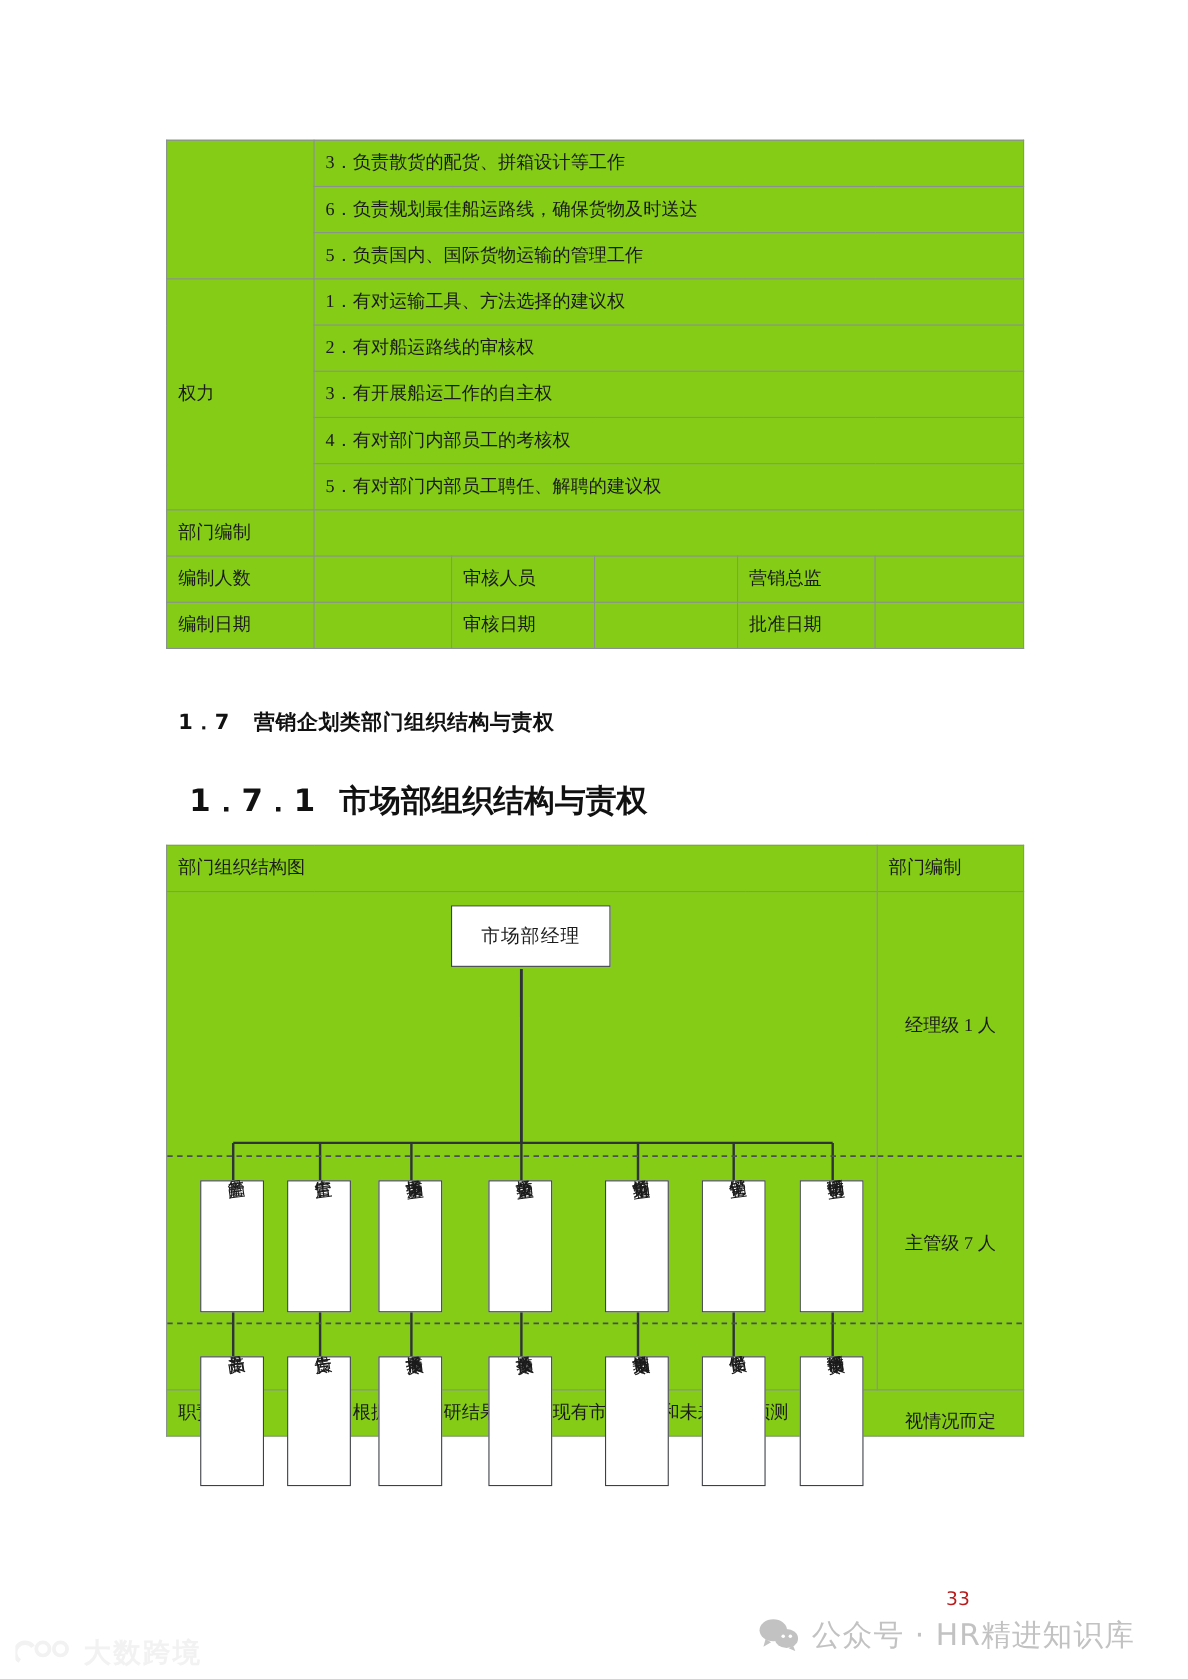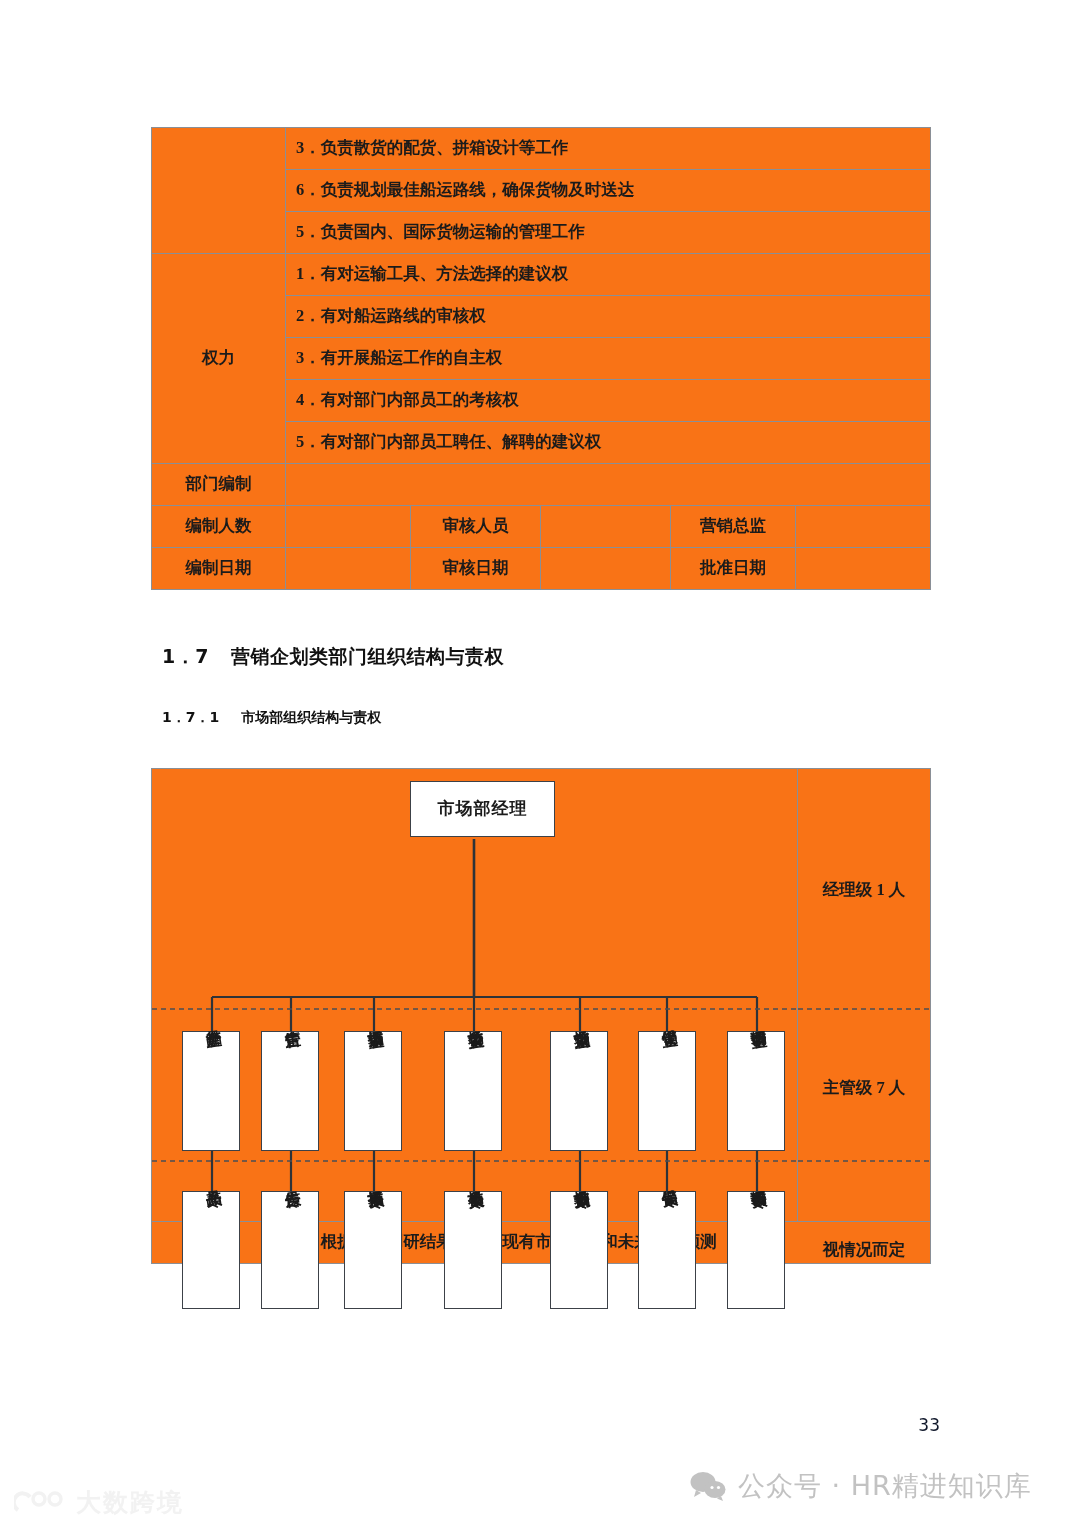--- a/index.html
+++ b/index.html
@@ -19,32 +19,31 @@
     position: absolute;
     left: 0; top: 0;
     width: 1080px; height: 1526px;
   }
 
   
   .doc-table {
     position: absolute;
     border-collapse: collapse;
     table-layout: fixed;
-    background: #f97316;
-    font-weight: bold;
+    background: #84cc16;
   }
   .doc-table td {
     border: 1px solid #8a8f96;
     padding: 0 10px;
     font-size: 16.5px;
     line-height: 1.35;
     vertical-align: middle;
     color: #1b1b1b;
   }
-  .c { text-align: center; }
+  .c { }
   .l { text-align: left; }
 
   
   #table-duties {
     left: 151px; top: 127px;
     width: 779px;
   }
   #table-duties td { height: 42px; }
 
   
@@ -55,22 +54,22 @@
     color: #111;
     white-space: nowrap;
   }
   #heading-1-7 {
     left: 162px; top: 644px;
     font-size: 19px;
     letter-spacing: 0.5px;
   }
   #heading-1-7 .num { font-family: "DejaVu Sans", sans-serif; }
   #heading-1-7-1 {
-    left: 162px; top: 709px;
-    font-size: 14px;
+    left: 172px; top: 709px;
+    font-size: 28px;
   }
   .hgap { display: inline-block; width: 22px; }
 
   
   #table-org {
     left: 151px; top: 768px;
     width: 779px;
   }
   #table-org td {
     font-size: 16.5px;
@@ -129,26 +128,26 @@
     position: absolute;
     left: 0; width: 100%;
     text-align: center;
     font-size: 16.5px;
     color: #1b1b1b;
   }
 
   
   #page-number {
     position: absolute;
-    left: 860px; top: 1415px;
+    left: 860px; top: 1444px;
     width: 80px;
-    text-align: right;
+    text-align: left;
     font-family: "DejaVu Sans", sans-serif;
     font-size: 17px;
-    color: #0f172a;
+    color: #b91c1c;
   }
   #wechat-credit {
     position: absolute;
     left: 690px; top: 1468px;
     display: flex;
     align-items: center;
     gap: 12px;
     color: #c2c2c2;
     font-family: "DejaVu Sans", "Liberation Sans", sans-serif;
     font-size: 27px;
@@ -247,20 +246,24 @@
   <table class="doc-table" id="table-org">
     <colgroup>
       <col style="width:134px">
       <col style="width:124px">
       <col style="width:116px">
       <col style="width:152px">
       <col style="width:120px">
       <col style="width:133px">
     </colgroup>
     <tbody>
+      <tr>
+        <td class="c subhdr" colspan="5">部门组织结构图</td>
+        <td class="c subhdr">部门编制</td>
+      </tr>
 
       <tr>
         <td class="chartcell" colspan="5" style="height:452px;">
           <div class="chart-area">
 
             <svg class="chart-svg" width="644" height="452" viewBox="0 0 644 452">
 
               <line x1="322" y1="70" x2="322" y2="228" stroke="#2e3338" stroke-width="2.6"></line>
 
               <line x1="60" y1="228" x2="605" y2="228" stroke="#2e3338" stroke-width="2.2"></line>

